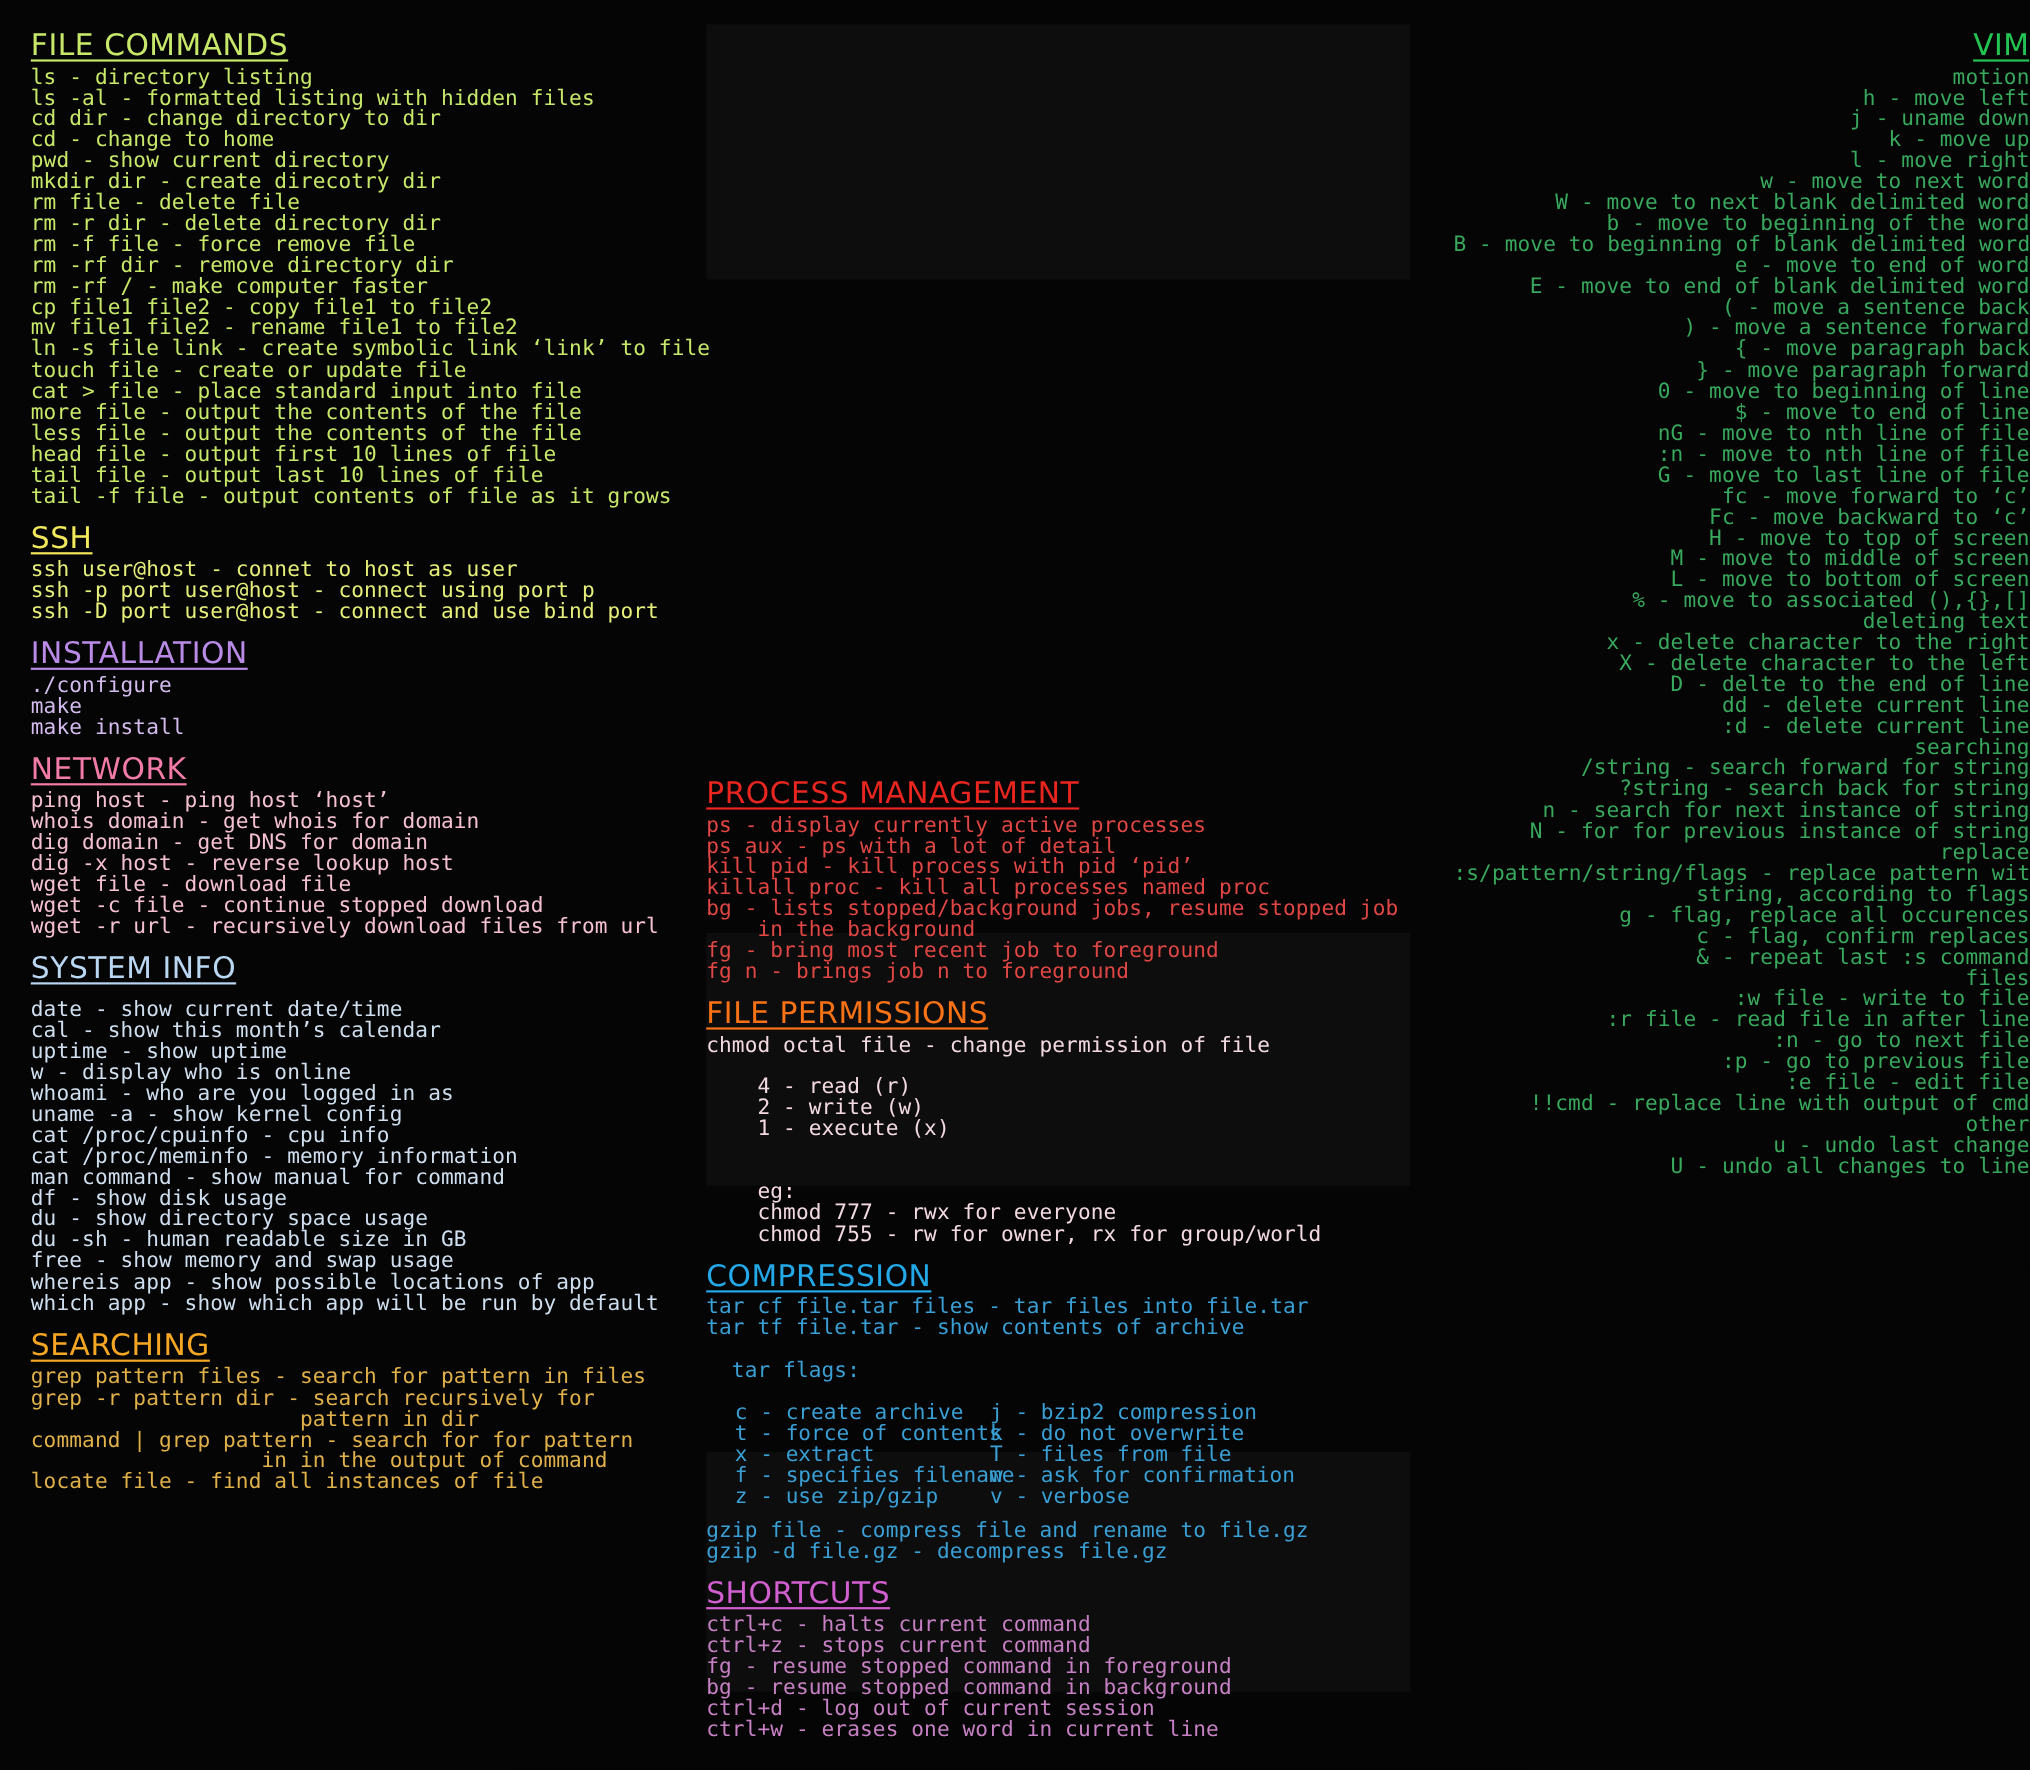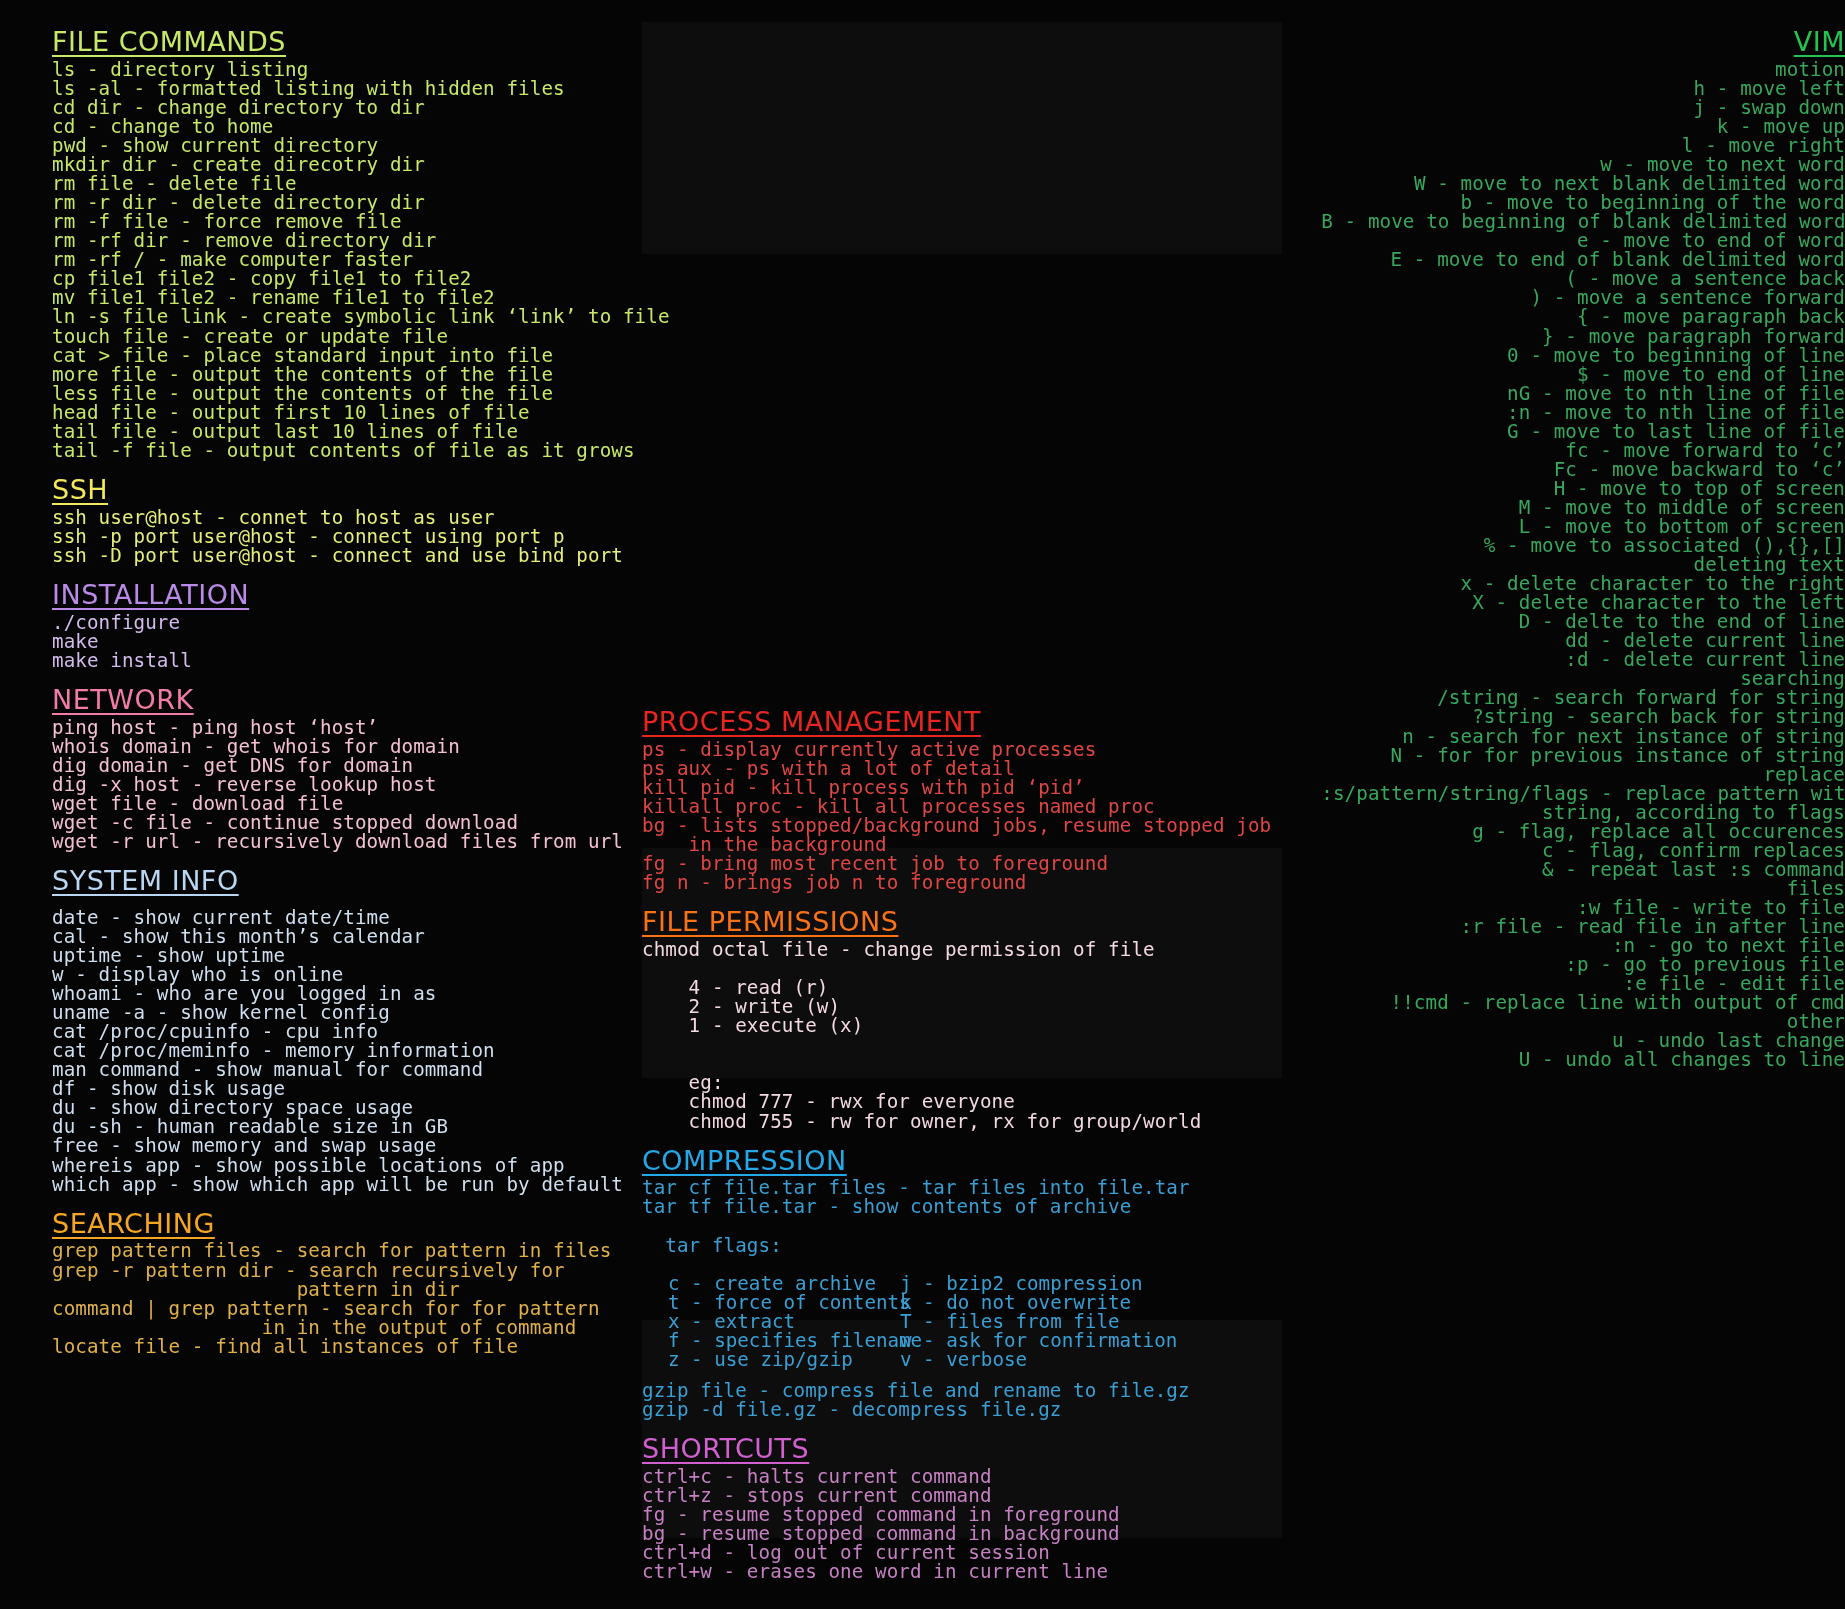--- a/index.html
+++ b/index.html
@@ -10,21 +10,21 @@
     overflow:hidden;
     position:relative;
   }
   .sheet{
     position:absolute;inset:0;
     display:flex;
     padding:26px 0 0 0;
     box-sizing:border-box;
   }
   .col{position:relative;box-sizing:border-box;}
-  .col1{width:630px;padding-left:52px;}
+  .col1{width:630px;padding-left:28px;}
   .col2{width:650px;padding-left:12px;}
   .col3{width:565px;padding-left:18px;text-align:right;}
 
   h2.sec{
     margin:0 0 2px 0;
     font-size:27px;
     font-weight:400;
     letter-spacing:0.5px;
     line-height:1.18;
     text-decoration:underline;
@@ -255,21 +255,21 @@
     </div>
 
   </div>
 
   <div class="col col3">
     <div class="section t-vimgreen">
       <h2 class="sec">VIM</h2>
       <ul class="lines">
         <li>motion</li>
         <li>  h - move left</li>
-        <li>  j - swap down</li>
+        <li>  j - uname down</li>
         <li>  k - move up</li>
         <li>  l - move right</li>
         <li>  w - move to next word</li>
         <li>  W - move to next blank delimited word</li>
         <li>  b - move to beginning of the word</li>
         <li>  B - move to beginning of blank delimited word</li>
         <li>  e - move to end of word</li>
         <li>  E - move to end of blank delimited word</li>
         <li>  ( - move a sentence back</li>
         <li>  ) - move a sentence forward</li>

